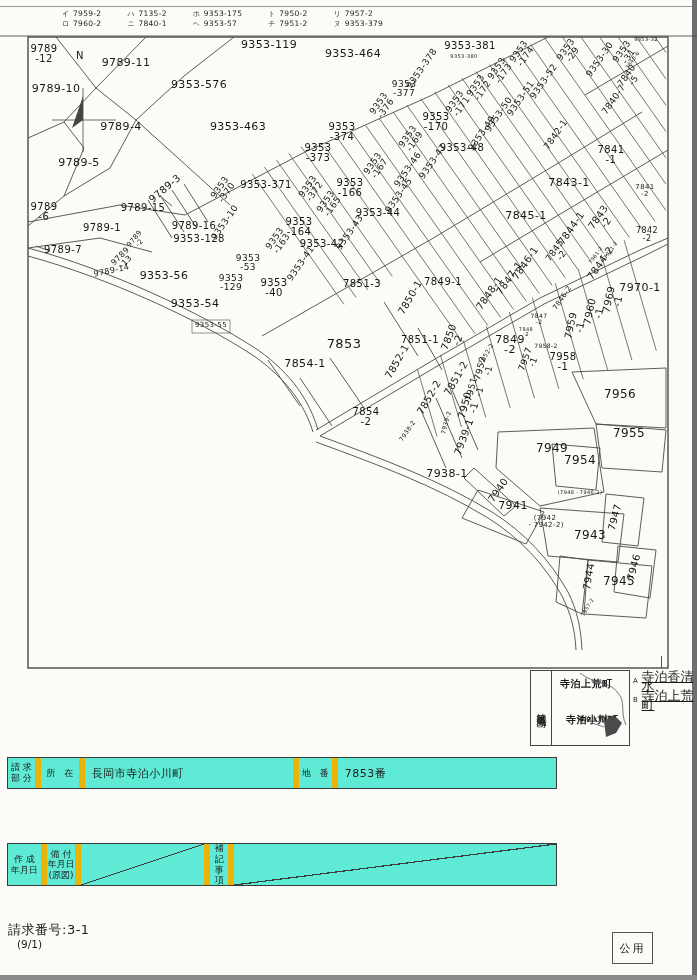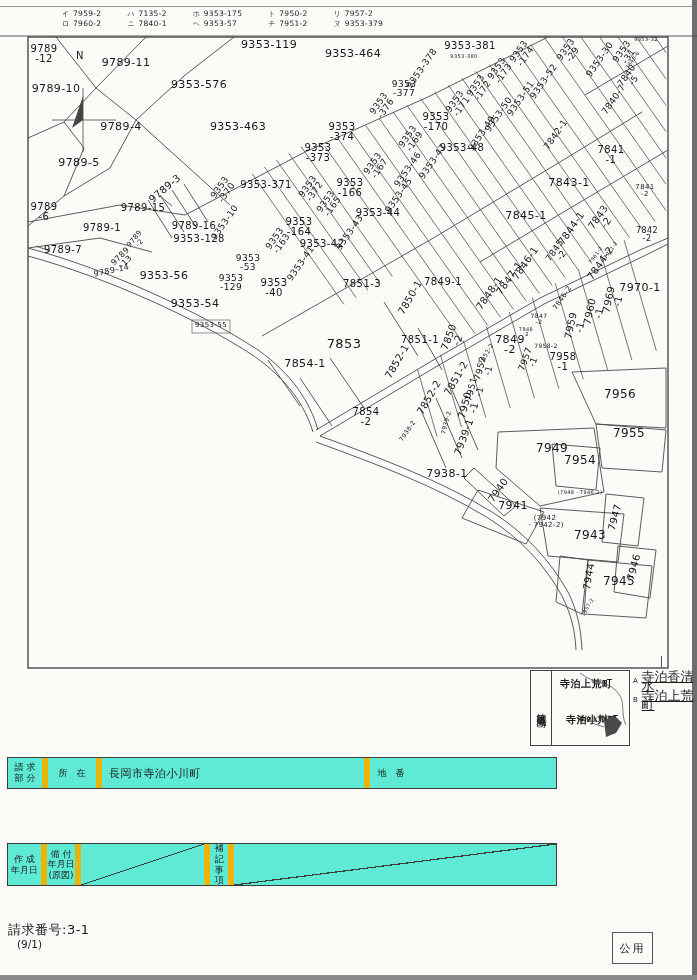--- a/index.html
+++ b/index.html
@@ -341,20 +341,21 @@
         <span class="ename">寺泊上荒町</span>
       </div>
     </div>
 
   <div class="trow" style="top:757px;height:32px">
     <div class="cell lab" style="width:34px">請 求
 部 分</div>
     <div class="cell lab" style="width:54px">所　在</div>
     <div class="cell val" style="width:268px">長岡市寺泊小川町</div>
     <div class="cell lab" style="width:48px">地　番</div>
+    <div class="cell val" style="width:281px">7853番</div>
   </div>
   <div class="trow" style="top:843px;height:43px">
     <div class="cell lab" style="width:33px">作 成
 年月日</div>
     <div class="cell lab" style="width:35px">備 付
 年月日
 (原図)</div>
     <div class="cell diag" style="width:130px"></div>
     <div class="cell lab" style="width:24px">補 記
 事 項</div>

